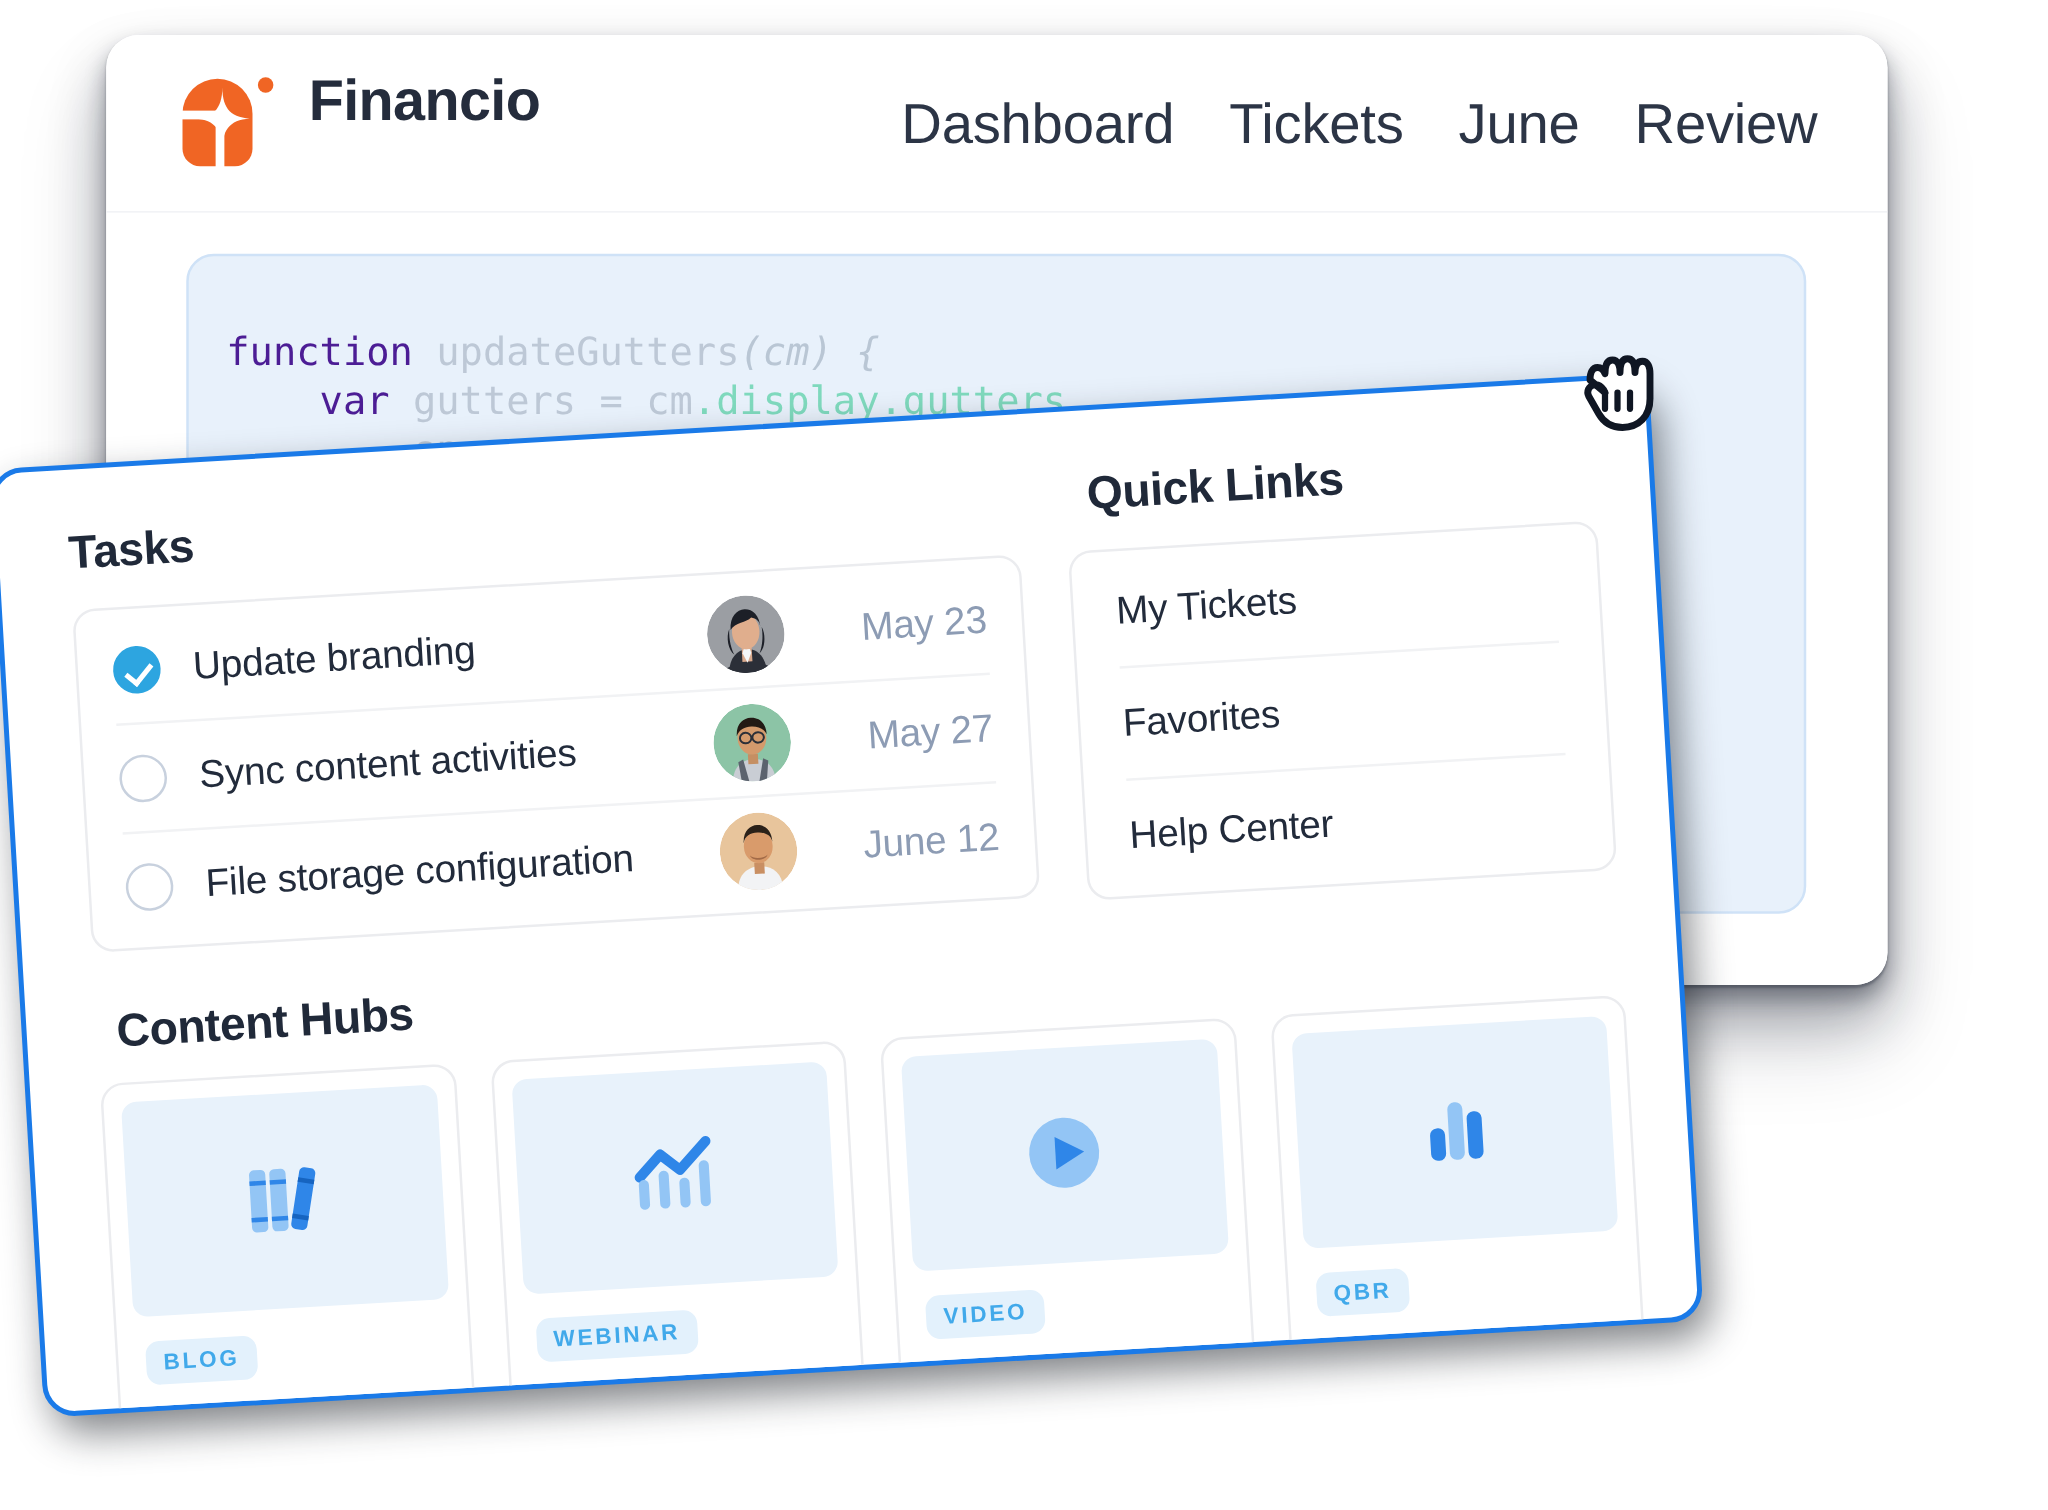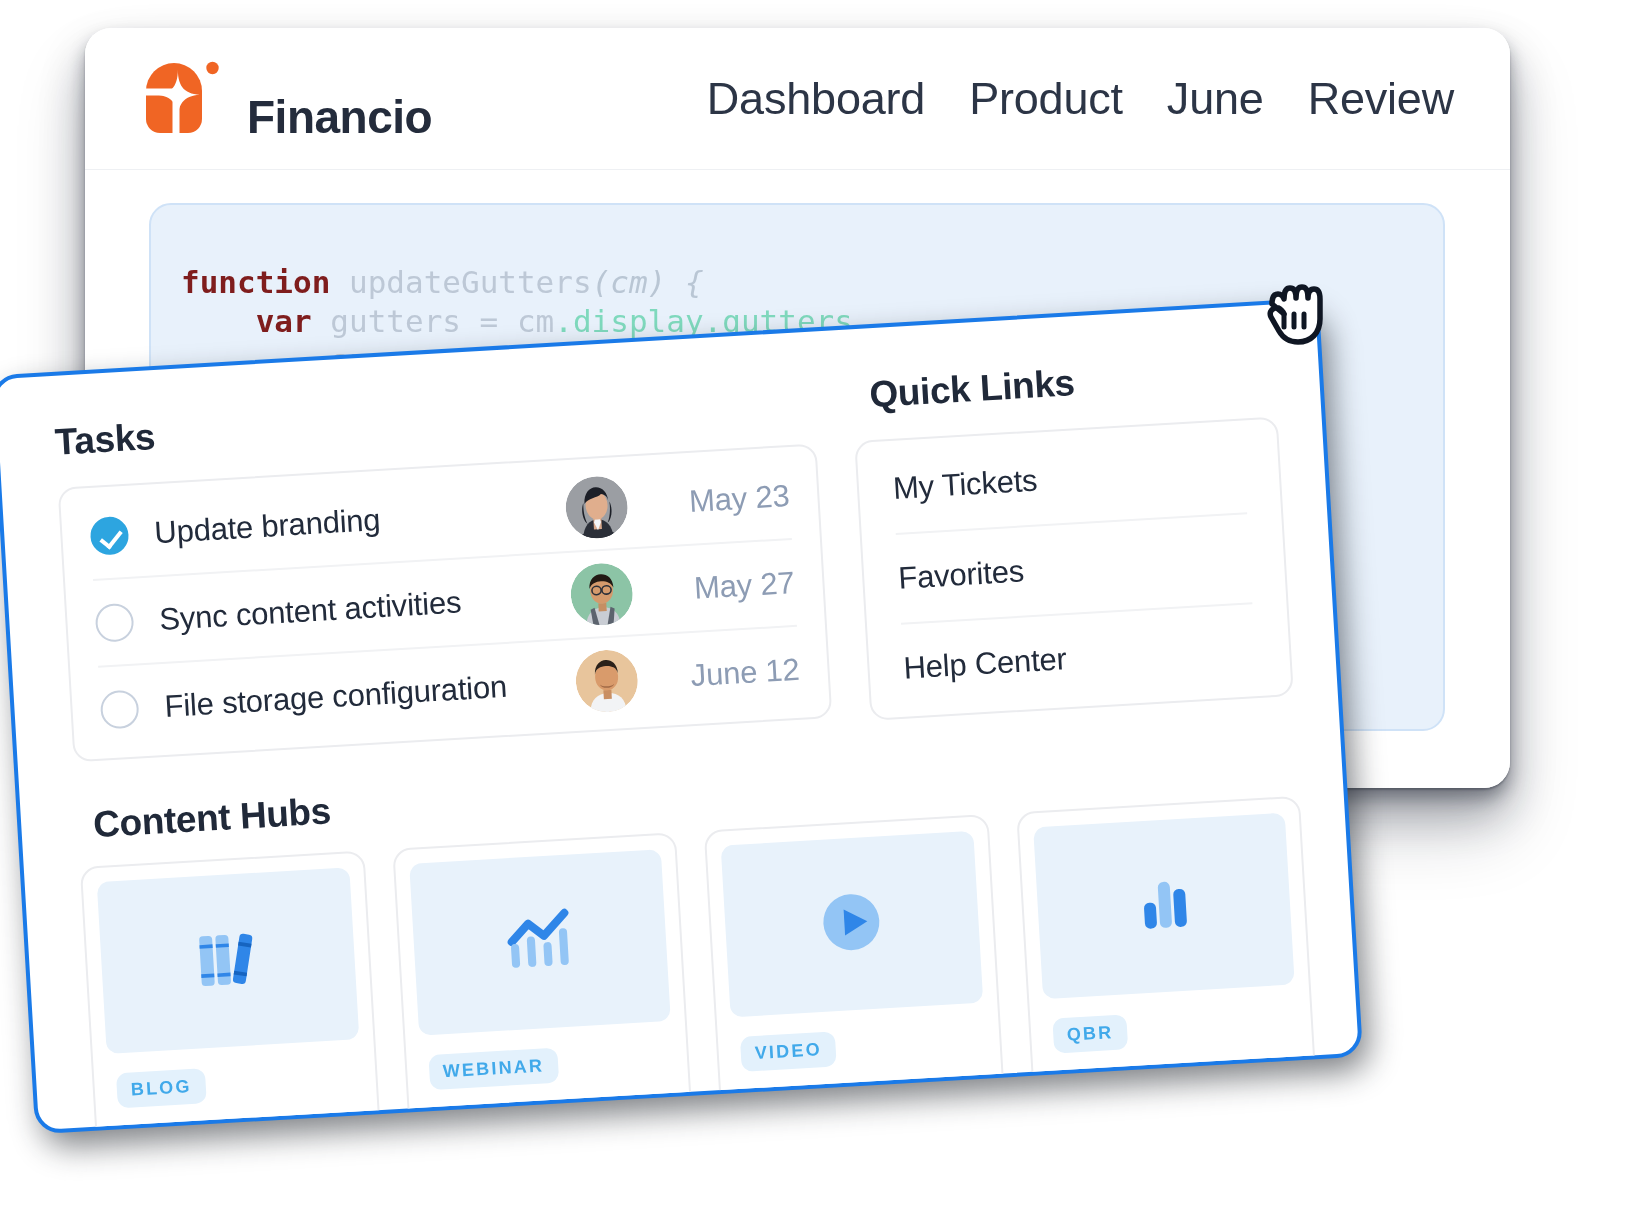--- a/index.html
+++ b/index.html
@@ -27,21 +27,21 @@
   }
   .bg-window-inner{position:absolute;inset:0;border-radius:26px;overflow:hidden;background:#fff;}
 
   .topbar{
     position:absolute;left:0;top:0;right:0;height:142px;
     border-bottom:1px solid #eef0f3;
     display:flex;align-items:center;
     box-sizing:border-box;
     padding:0 56px 0 55px;
   }
-  .brand{display:flex;align-items:flex-end;gap:24px;}
+  .brand{display:flex;align-items:flex-start;gap:24px;}
   .logo-mark{position:relative;width:83px;height:83px;flex:0 0 auto;}
   .brand-name{
     font-size:46px;font-weight:700;color:#242c3c;letter-spacing:-.5px;
     line-height:1;
   }
   .nav{margin-left:auto;display:flex;align-items:center;gap:44px;}
   .nav-item{
     font-size:45px;color:#2c3546;letter-spacing:-.2px;cursor:pointer;
     white-space:nowrap;
   }
@@ -59,21 +59,21 @@
     overflow:hidden;
   }
   .code-line{
     font-family:"DejaVu Sans Mono", monospace;
     font-size:31px;
     line-height:39px;
     white-space:pre;
     color:#b9c6d4;
     letter-spacing:0px;
   }
-  .tok-kw{color:#7f1d1d;font-weight:700;}
+  .tok-kw{color:#4c1d95;font-weight:400;}
   .tok-plain{color:#bdc8d6;margin-top:45px;}
   .tok-prop{color:#7fd9bd;}
   .tok-punc{color:#b9c6d4;font-style:italic;}
 
   
   .overlay-wrap{
     position:absolute;
     left:12px; top:336px;
     width:1330px; height:760px;
     transform:rotate(-3.35deg);
@@ -227,21 +227,21 @@
               </defs>
               <rect x="0" y="0" width="83" height="83" fill="#F06524" mask="url(#lm)"></rect>
               <circle cx="72.5" cy="11" r="6.2" fill="#F06524"></circle>
             </svg>
           </div>
           <div class="brand-name">Financio</div>
         </div>
 
         <nav class="nav">
           <div class="nav-item">Dashboard</div>
-          <div class="nav-item">Product</div>
+          <div class="nav-item">Tickets</div>
           <div class="nav-item">June</div>
           <div class="nav-item">Review</div>
         </nav>
       </div>
 
       <div class="code-panel">
         <div id="code-lines">
             <div class="code-line"><span class="tok-kw">function </span><span class="tok-plain">updateGutters</span><span class="tok-punc">(cm) {</span></div>
             <div class="code-line"><span class="tok-kw">    var </span><span class="tok-plain">gutters = cm</span><span class="tok-prop">.display.gutters</span><span class="tok-punc">,</span></div>
             <div class="code-line"><span class="tok-plain">        specs = cm</span><span class="tok-prop">.options</span><span class="tok-prop">.gutters</span></div>

